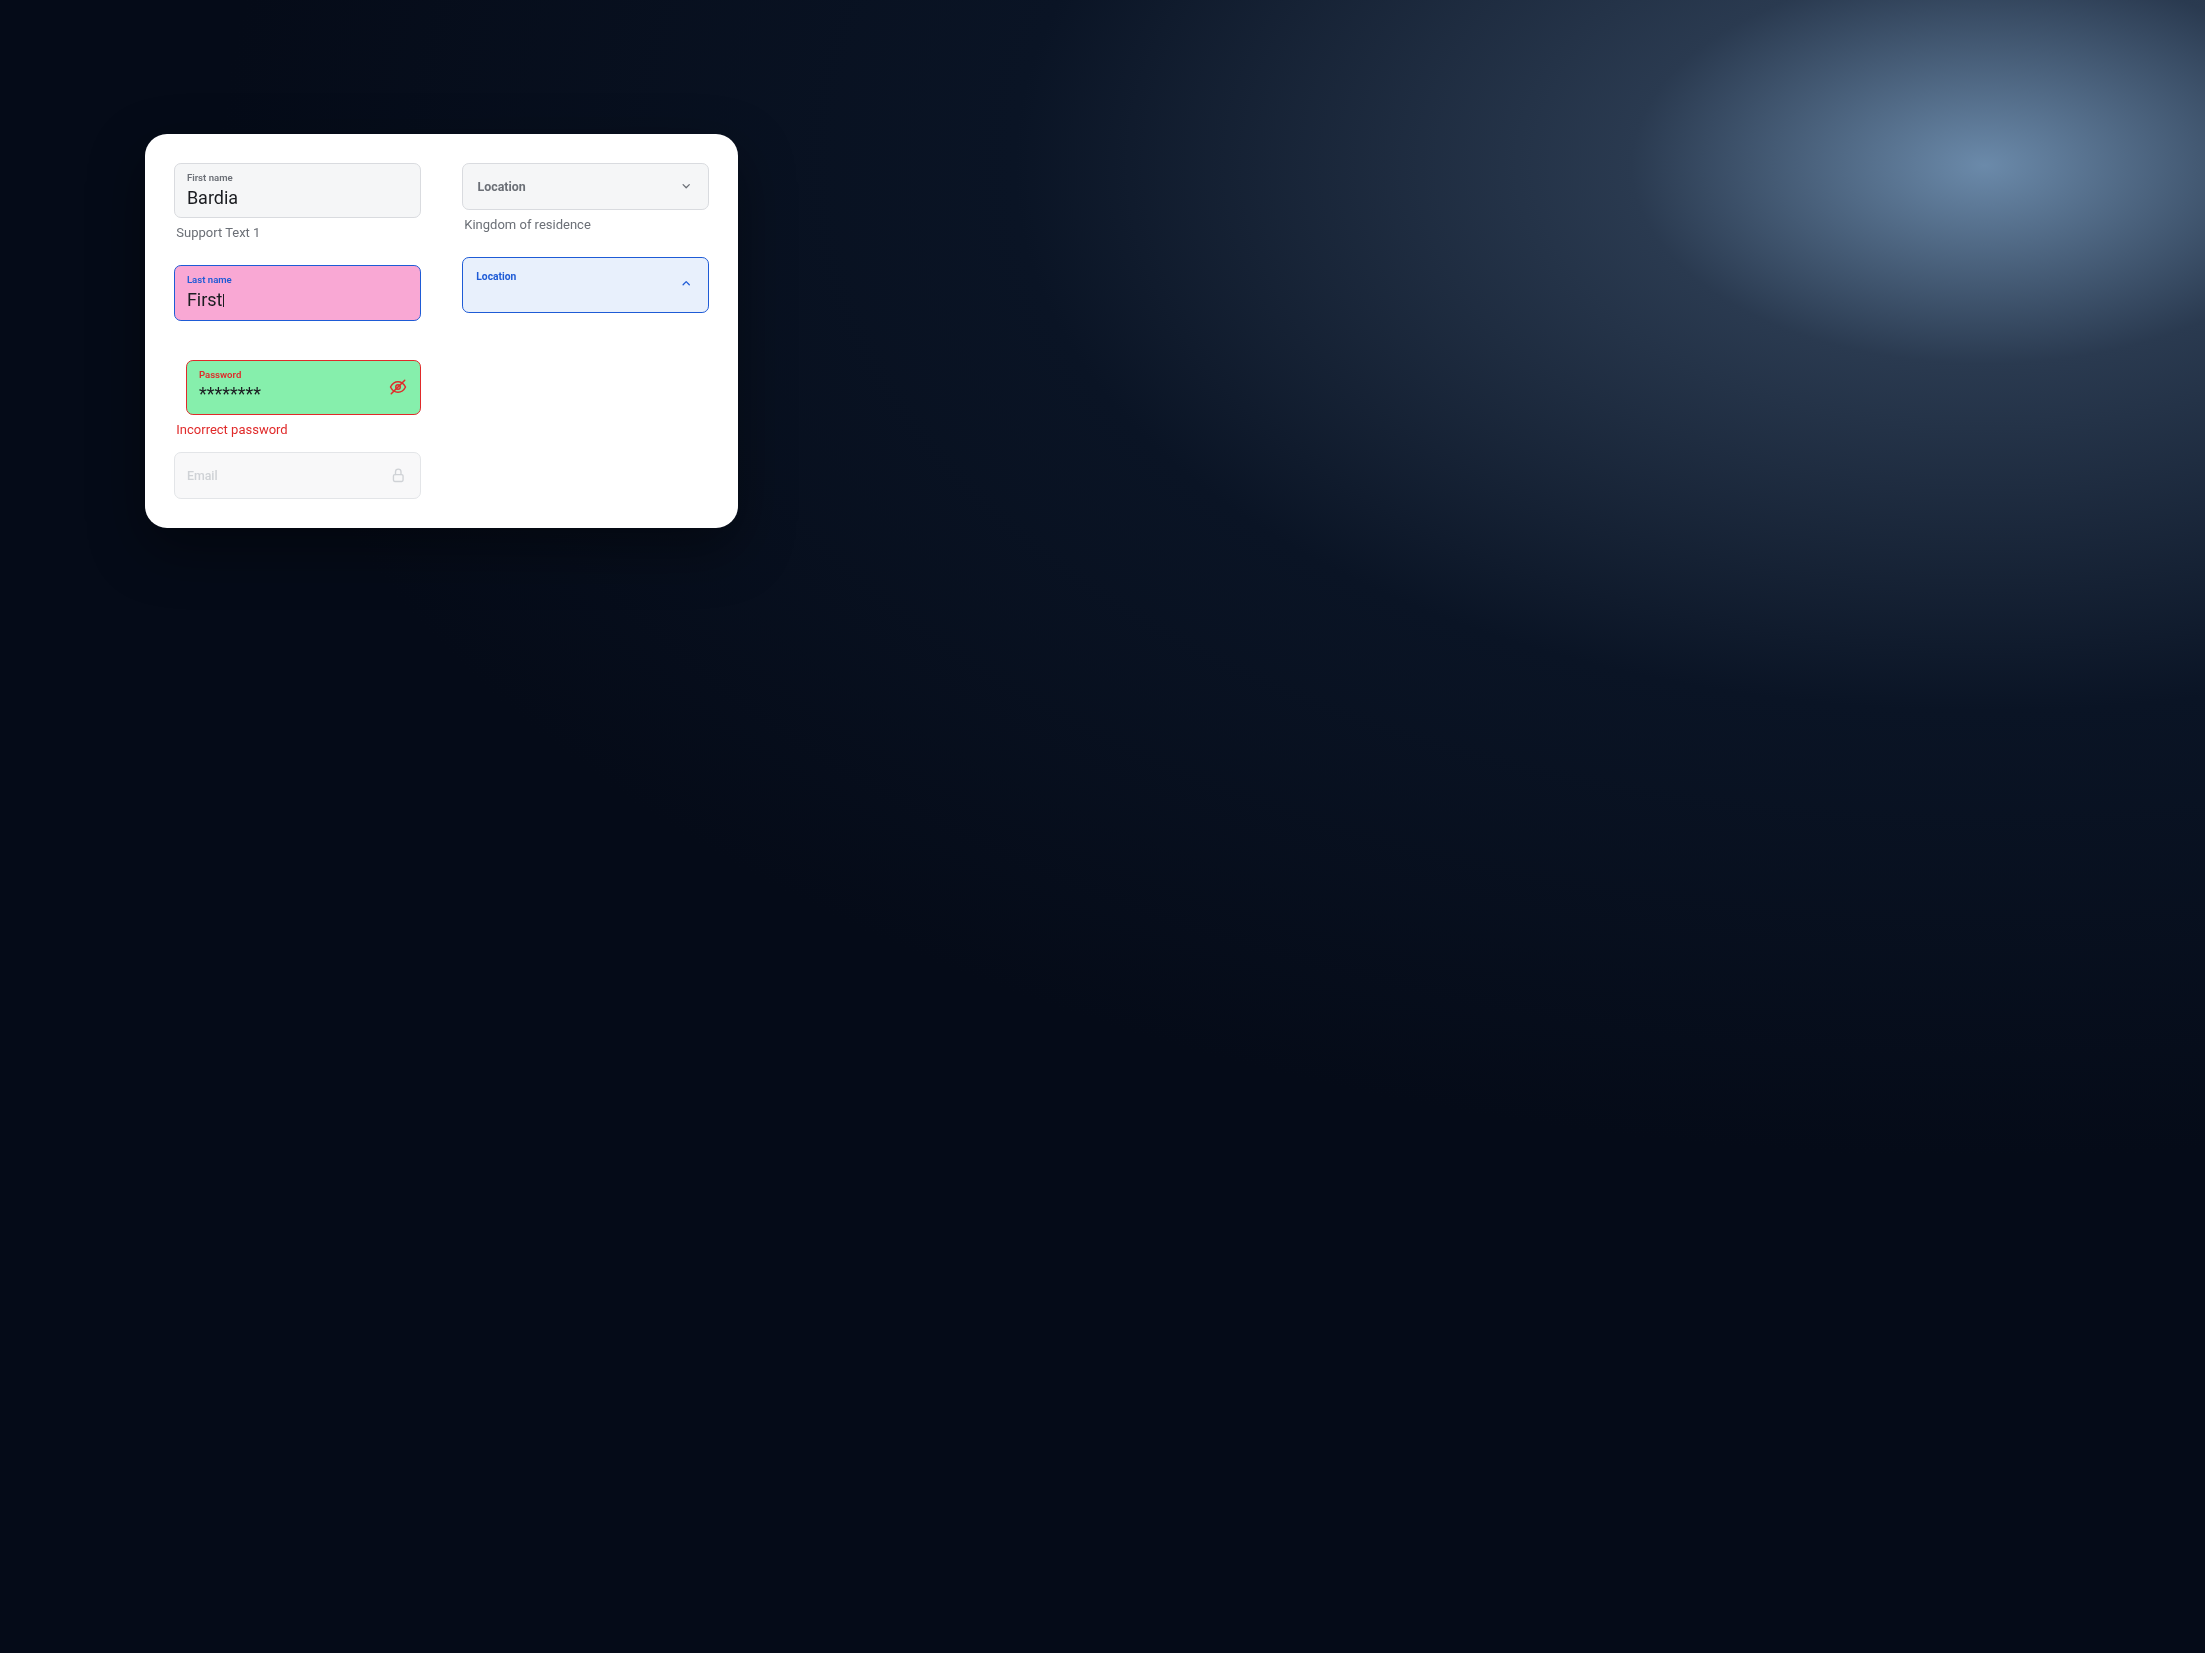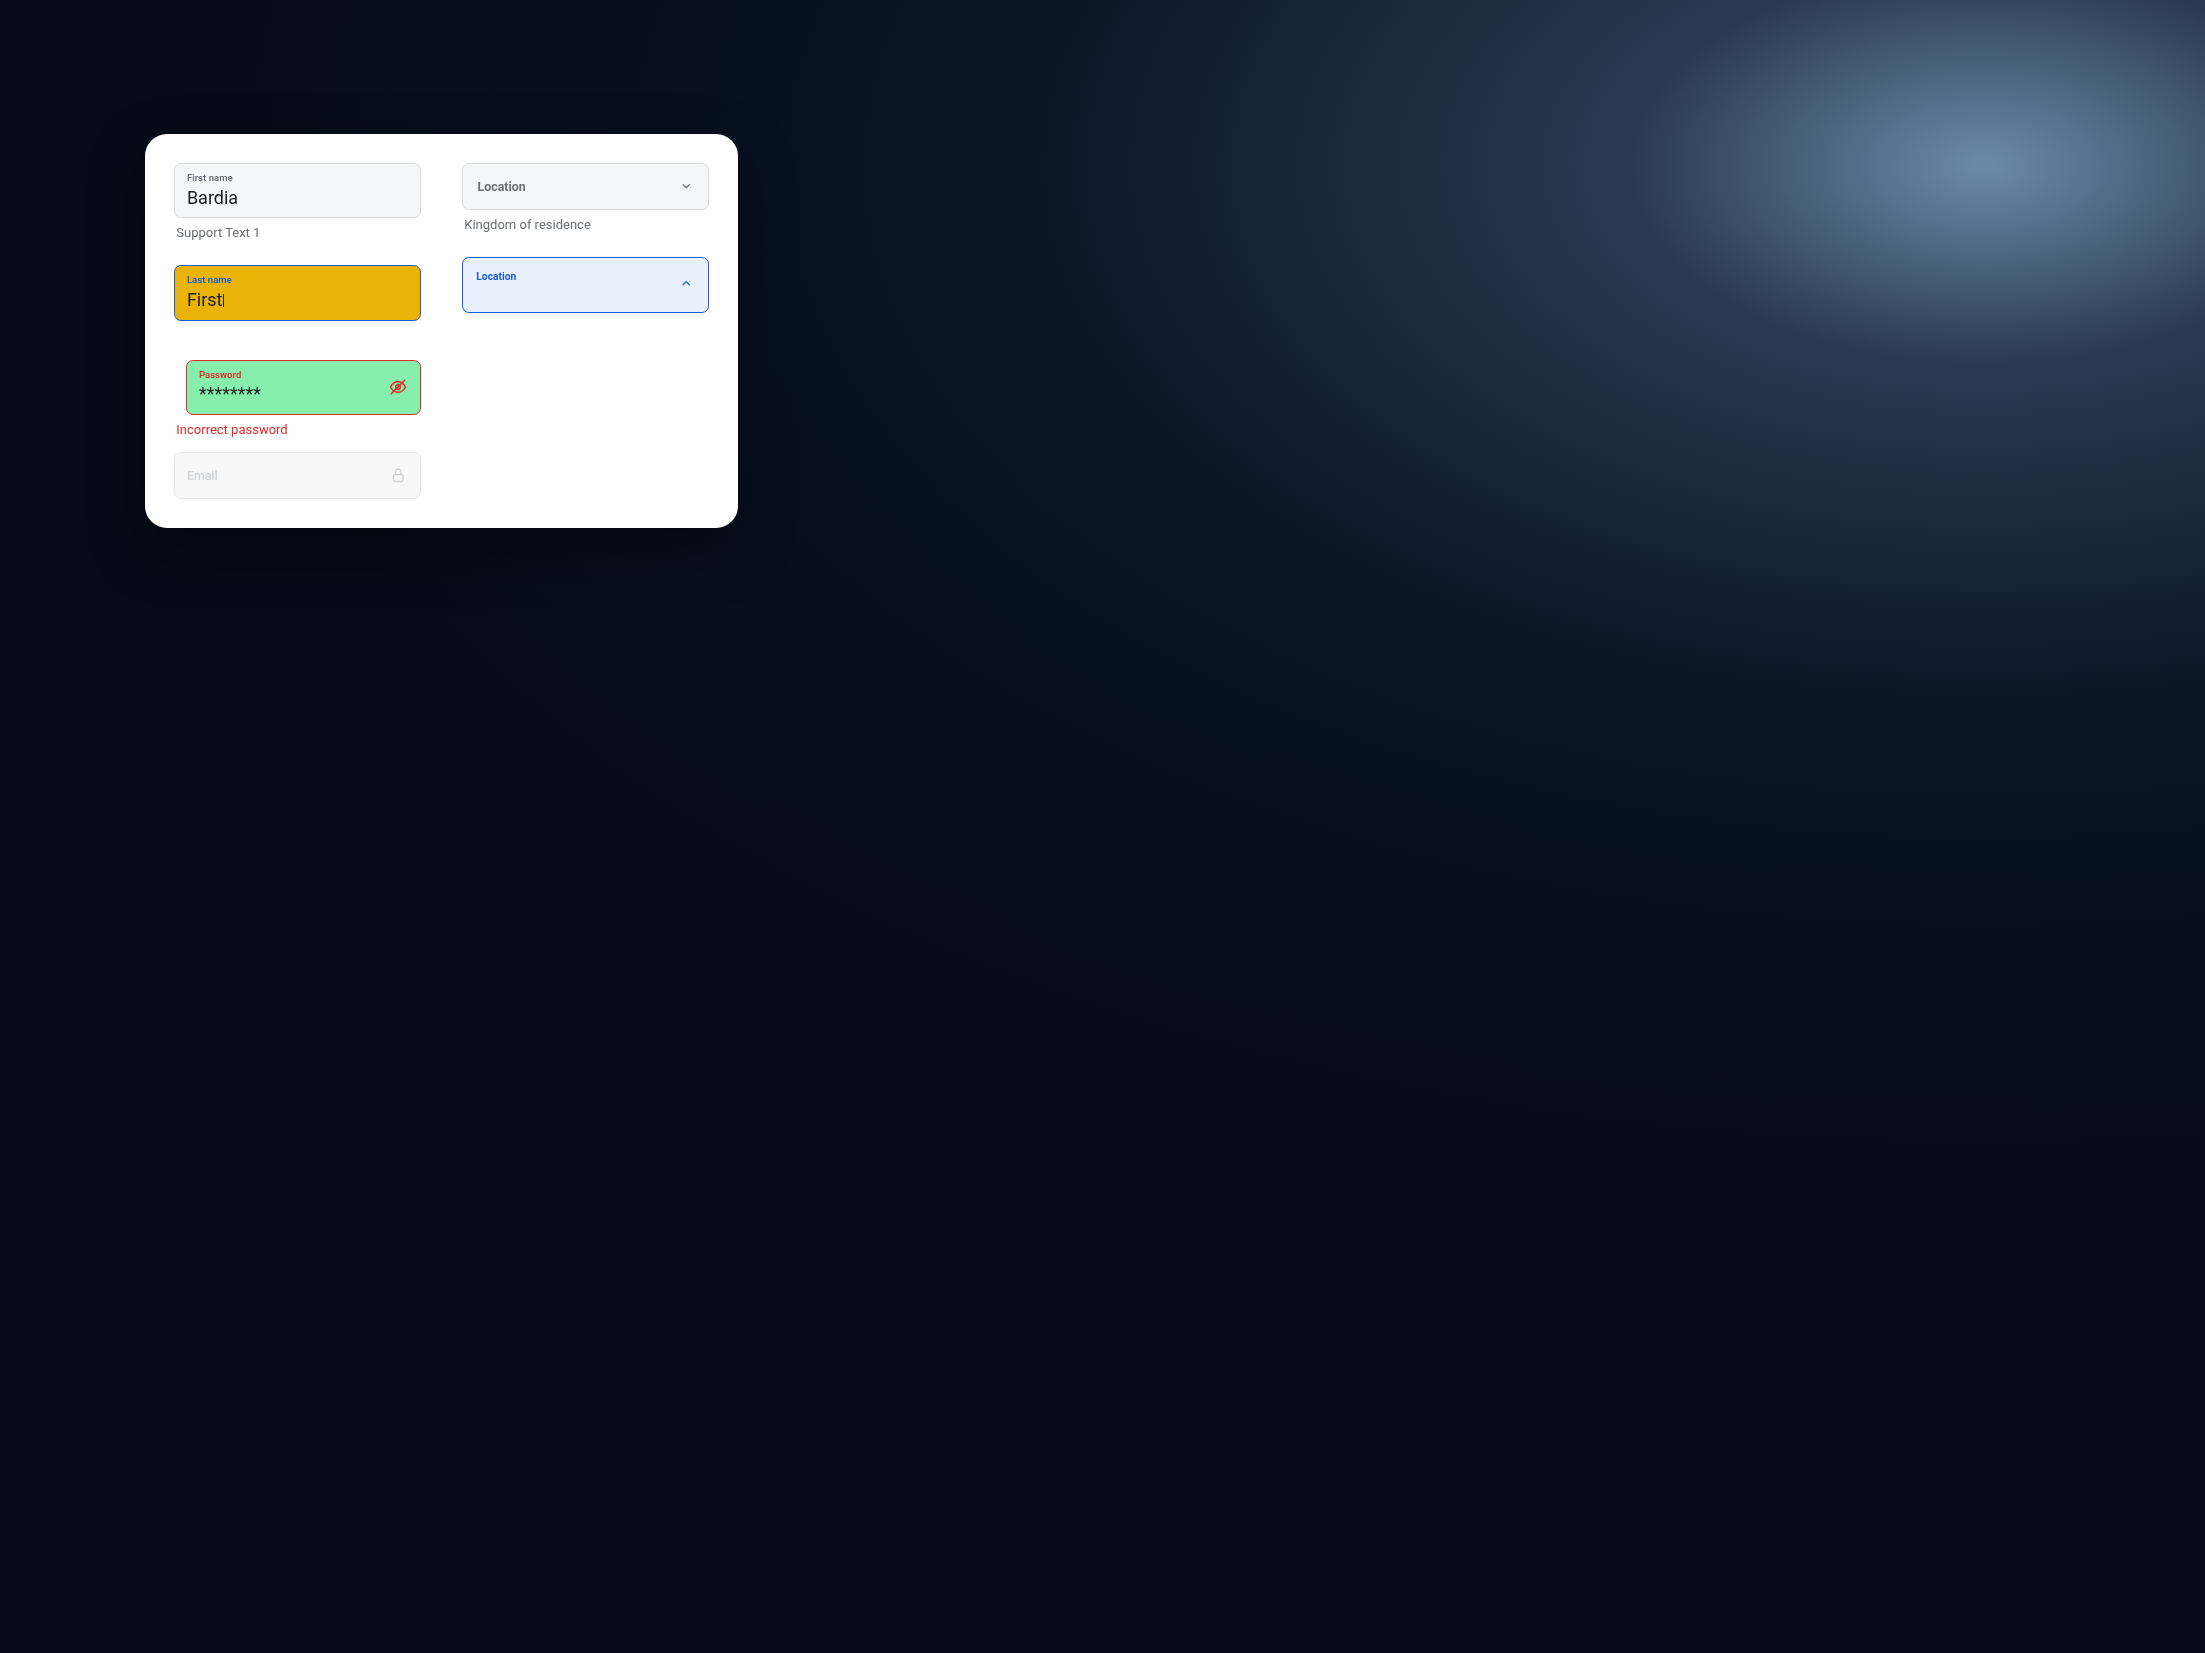--- a/index.html
+++ b/index.html
@@ -45,21 +45,21 @@
     font-weight: 400;
   }
   .support {
     font-size: 13px;
     color: #6b6f76;
     margin-top: 6.9px;
     padding-left: 2.8px;
   }
   .field.active {
     border: 1.4px solid #1e5bd6;
-    background: #eab308;
+    background: #f9a8d4;
   }
   .field.active .label {
     color: #1e5bd6;
   }
   .field.error {
     border: 1.4px solid #e02a2a;
     background: #86efac;
     margin-left: 12px;
   }
   .field.error .label {

